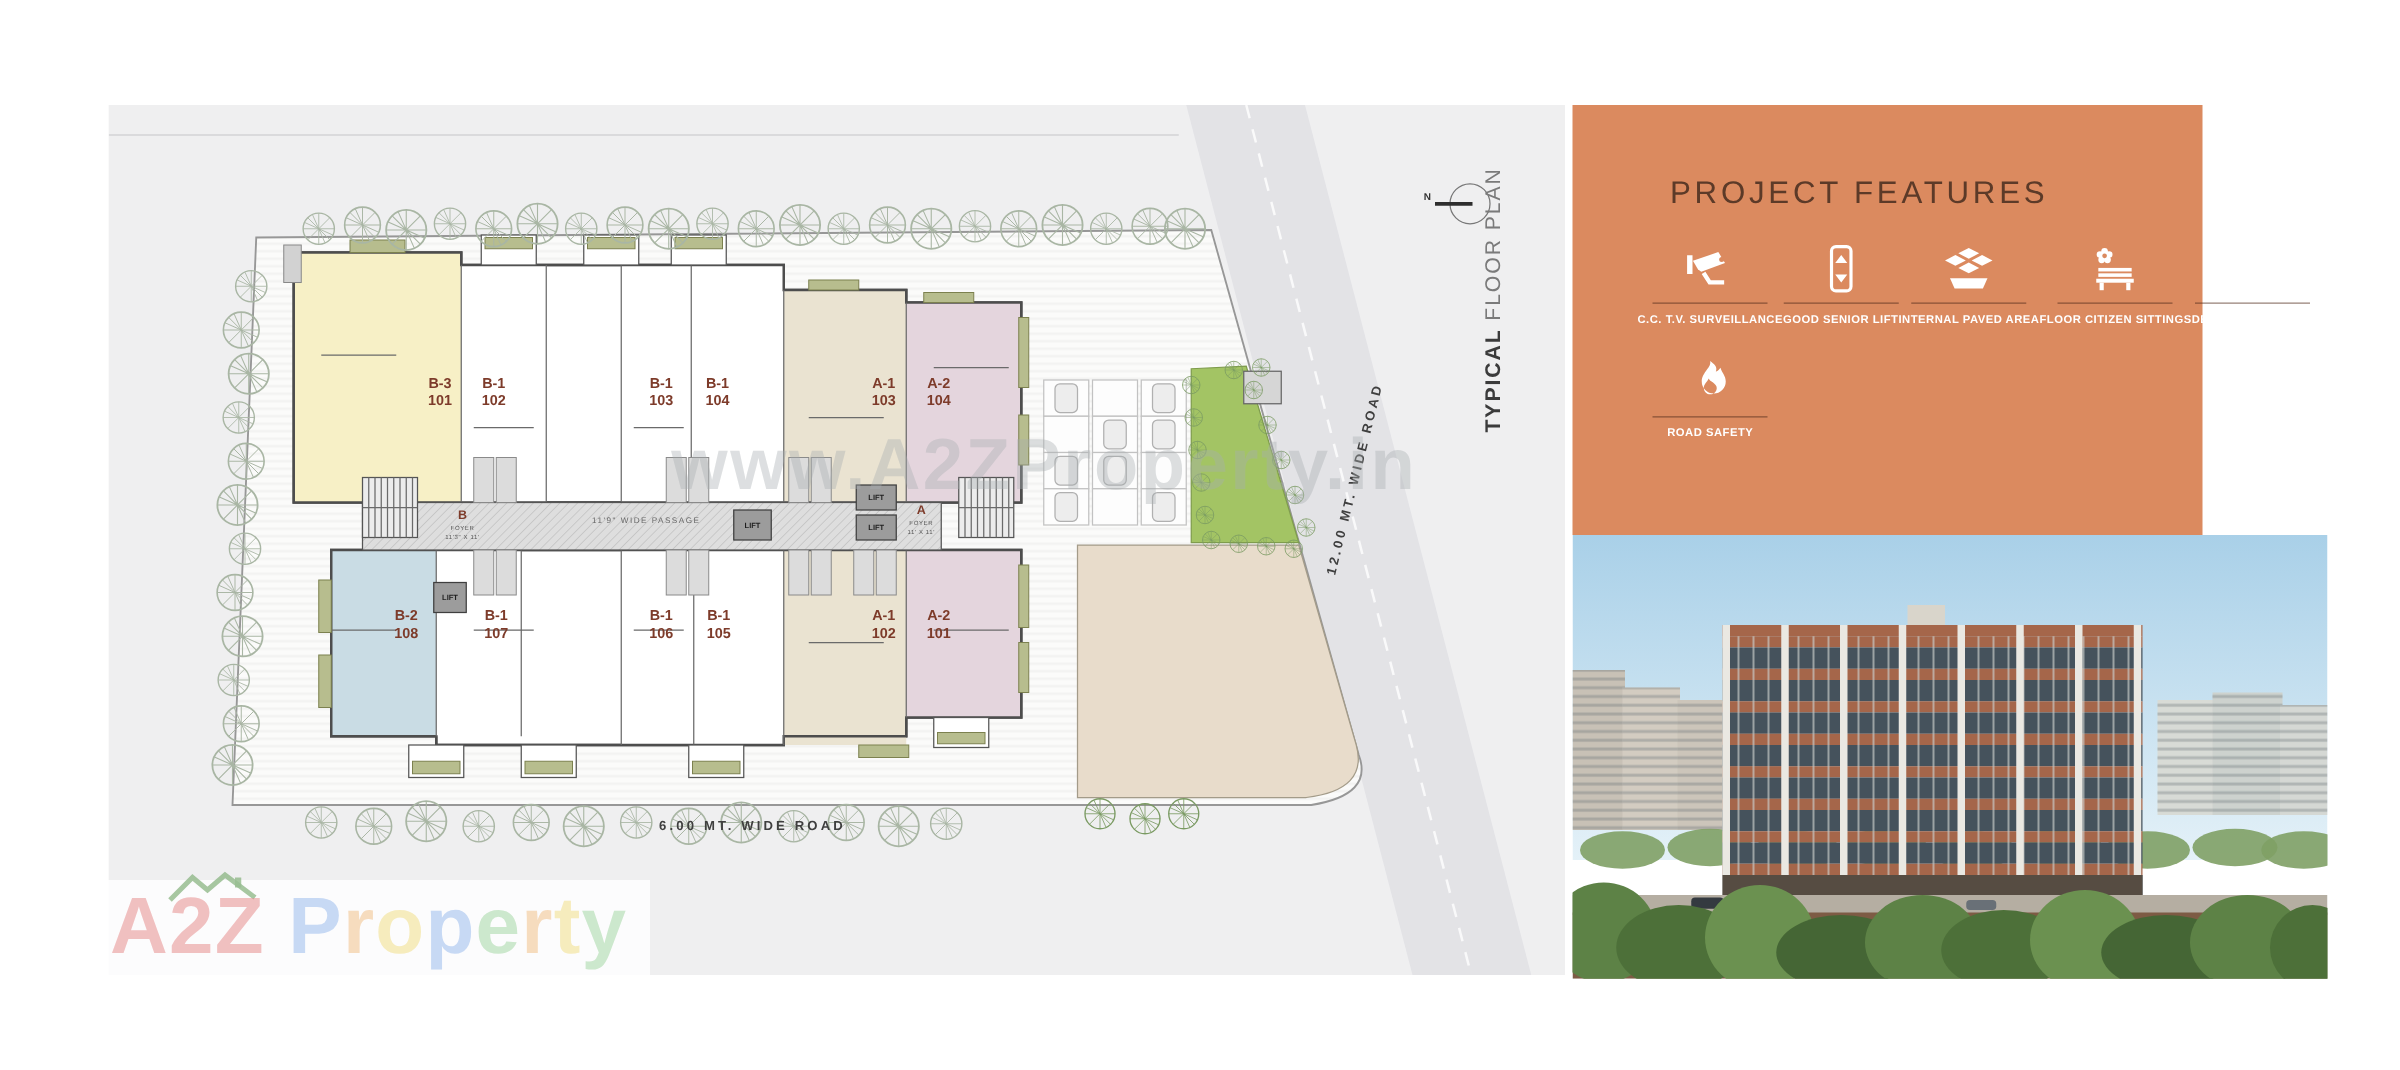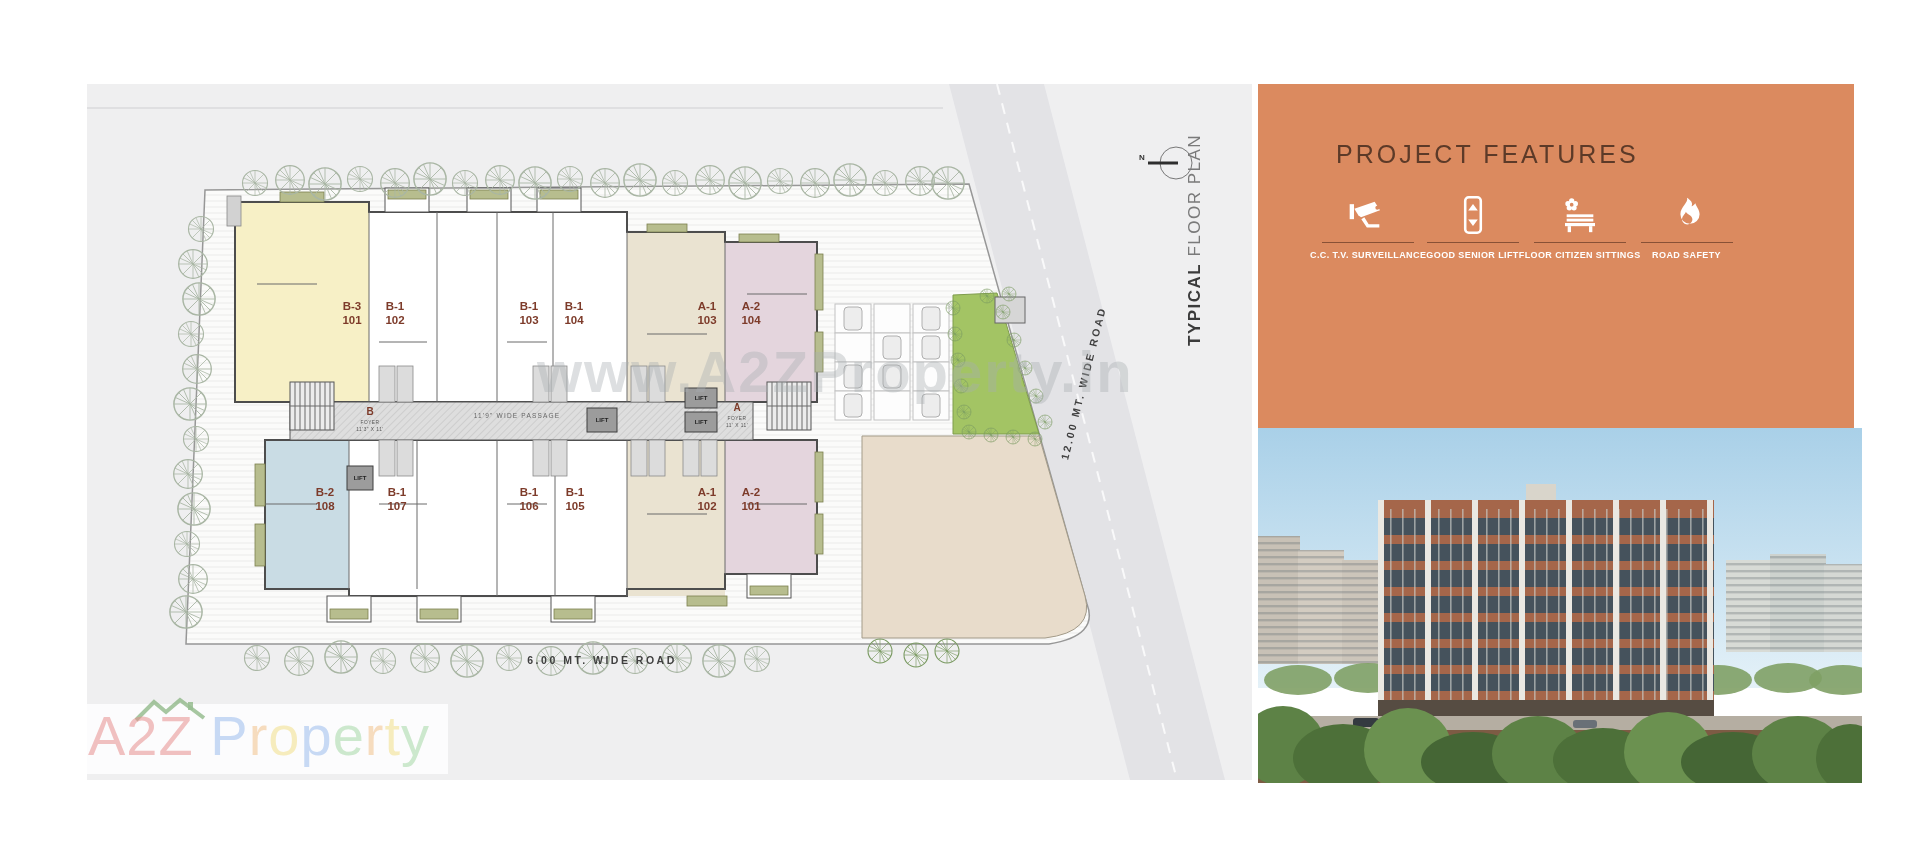--- a/index.html
+++ b/index.html
@@ -27,26 +27,26 @@
   .vest{fill:#dcdcdc;stroke:#8a8a8a;stroke-width:.8}
   .lift-r{fill:#9c9c9c;stroke:#3f3f3f;stroke-width:1}
   .stair{fill:#ececec;stroke:#555;stroke-width:1}
   .tree-light{stroke:#a9b6a4}
   .tree-dark{stroke:#7a9a62}
 
   
   .watermark-url{position:absolute;left:537px;top:338px;font-size:58px;font-weight:bold;
        color:#a8aeb1;opacity:.38;letter-spacing:2px;white-space:nowrap;pointer-events:none}
   .logo{position:absolute;left:78px;top:704px;padding:4px 18px 10px 10px;line-height:1;
-       background:rgba(255,255,255,.82);font-size:56px;font-weight:normal;letter-spacing:1px;white-space:nowrap}
+       background:rgba(255,255,255,.82);font-size:64px;font-weight:bold;letter-spacing:1px;white-space:nowrap}
   .logo span{opacity:.55}
   .logo .roof{position:absolute;left:54px;top:-8px;opacity:.8}
 
   
-  .features-panel{position:absolute;left:1258px;top:84px;width:596px;height:344px;background:#db8a5f}
+  .features-panel{position:absolute;left:1258px;top:84px;width:504px;height:344px;background:#db8a5f}
   .features-title{margin:56px 0 0 78px;font-size:25px;letter-spacing:3px;color:#5c3a28;font-weight:normal}
   .features-grid{display:grid;grid-template-columns:repeat(5,1fr);padding:0 40px 0 52px;margin-top:24px;row-gap:24px}
   .feature{display:flex;flex-direction:column;align-items:center}
   .feature .icon{height:42px;display:flex;align-items:flex-end;justify-content:center}
   .feature .line{width:92px;border-top:1.5px solid rgba(80,44,26,.6);margin-top:7px}
   .feature .label{margin-top:7px;font-size:9px;font-weight:bold;color:#fff;letter-spacing:.4px;white-space:nowrap}
 
   
   .photo-panel{position:absolute;left:1258px;top:428px;width:604px;height:355px}
 </style>
@@ -345,20 +345,33 @@
         <svg width="34" height="40" viewBox="0 0 24 28">
             <rect x="6.5" y="1.5" width="11" height="25" rx="2.5" fill="none" stroke="#fff" stroke-width="1.8"></rect>
             <path fill="#fff" d="M12 6.2l3.4 4.6H8.6zM12 21.8l-3.4-4.6h6.8z"></path>
           </svg>
       </span>
       <div class="line"></div>
       <div class="label">GOOD SENIOR LIFT</div>
     </div>
 
 
+    <div class="feature">
+      <span class="icon">
+        <svg width="44" height="40" viewBox="0 0 26 24" fill="#fff">
+            <path d="M13 2l5 2.6-5 2.6-5-2.6z"></path>
+            <path d="M6.6 5.4l5 2.6-5 2.6-5-2.6z"></path>
+            <path d="M19.4 5.4l5 2.6-5 2.6-5-2.6z"></path>
+            <path d="M13 9l5 2.6-5 2.6-5-2.6z"></path>
+            <path d="M4 16.5h18l-2.2 5H6.2z"></path>
+          </svg>
+      </span>
+      <div class="line"></div>
+      <div class="label">INTERNAL PAVED AREA</div>
+    </div>
 
     <div class="feature">
       <span class="icon">
         <svg width="42" height="40" viewBox="0 0 24 24" fill="#fff">
             <circle cx="7" cy="3.6" r="1.6"></circle>
             <circle cx="4.8" cy="5.2" r="1.6"></circle>
             <circle cx="5.6" cy="7.7" r="1.6"></circle>
             <circle cx="8.4" cy="7.7" r="1.6"></circle>
             <circle cx="9.2" cy="5.2" r="1.6"></circle>
             <circle cx="7" cy="5.8" r="1.1" fill="#db8a5f"></circle>
@@ -366,20 +379,33 @@
             <rect x="4" y="14.2" width="16" height="1.7"></rect>
             <rect x="3" y="16.8" width="18" height="1.9"></rect>
             <rect x="4.6" y="18.7" width="2" height="3.6"></rect>
             <rect x="17.4" y="18.7" width="2" height="3.6"></rect>
           </svg>
       </span>
       <div class="line"></div>
       <div class="label">FLOOR CITIZEN SITTINGS</div>
     </div>
 
+    <div class="feature">
+      <span class="icon">
+        <svg width="42" height="40" viewBox="0 0 24 24" fill="#fff">
+            <path d="M8 3.5h8v7.2h-2.3V5.8h-3.4v4.9H8z"></path>
+            <rect x="6.6" y="11" width="10.8" height="1.6"></rect>
+            <rect x="5.1" y="13.2" width="13.8" height="1.6"></rect>
+            <rect x="3.6" y="15.4" width="16.8" height="1.6"></rect>
+            <rect x="2.1" y="17.6" width="19.8" height="1.6"></rect>
+          </svg>
+      </span>
+      <div class="line"></div>
+      <div class="label">DECORATIVE FOYER</div>
+    </div>
 
     <div class="feature">
       <span class="icon">
         <svg width="36" height="40" viewBox="0 0 24 26" fill="#fff">
             <path fill-rule="evenodd" d="M12 1.5c1.2 3.2-4.4 6-4.4 11a6.4 6.4 0 0012.8 0c0-3.2-2.1-4.8-2.8-7.4-1.2 1.7-2.5 2.1-2.5 2.1 1.1-2.7-1-4.2-3.1-5.7zm.2 17.8c-2 0-3.5-1.5-3.5-3.4 0-2.2 1.8-3.2 2.6-5.1.5 1.7 4.3 2.4 4.3 5.1 0 1.9-1.5 3.4-3.4 3.4z"></path>
           </svg>
       </span>
       <div class="line"></div>
       <div class="label">ROAD SAFETY</div>
     </div>

